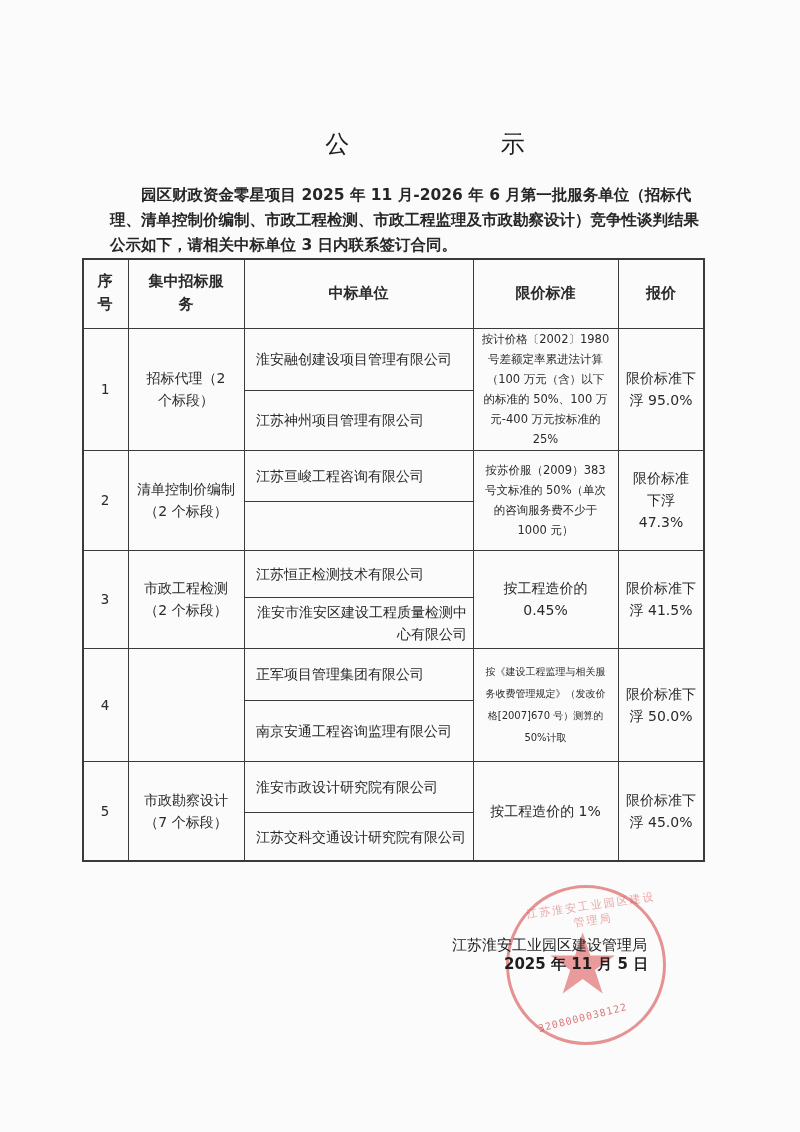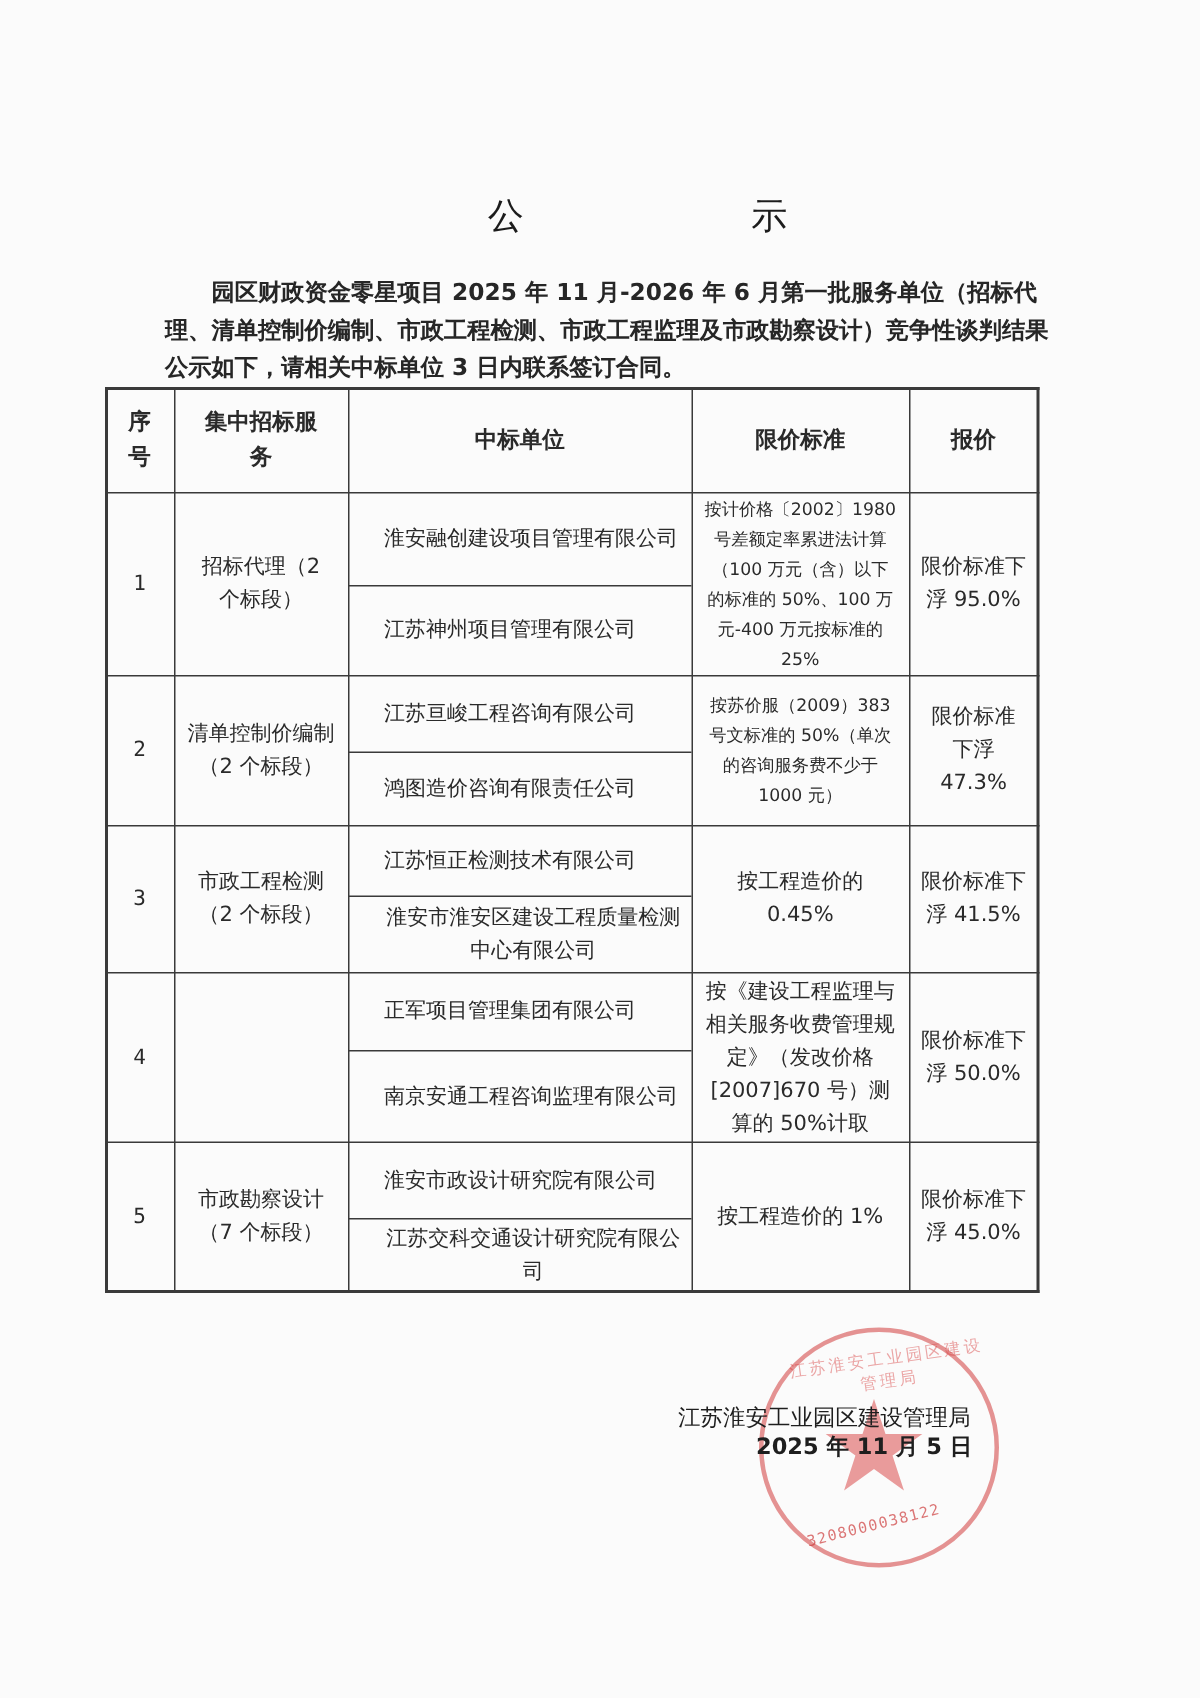--- a/index.html
+++ b/index.html
@@ -10,29 +10,29 @@
   .title {
     position:absolute; top:128px; left:1px; width:800px; text-align:center;
     font-size:24px; letter-spacing:72px; padding-left:70px; box-sizing:border-box;
     font-family:"DejaVu Sans","Liberation Sans",sans-serif; color:#1c1c1c;margin-left:25px;
   }
   .intro {
     position:absolute; top:183px; left:110px; width:592px;
     font-size:15.5px; line-height:25px; font-weight:bold; color:#262626;
     font-family:"DejaVu Sans","Liberation Sans",sans-serif; text-indent:31px;
   }
-  .grid { position:absolute; left:70px; top:258px; width:623px; height:604px; }
+  .grid { position:absolute; left:82px; top:258px; width:623px; height:604px; }
   .line { position:absolute; background:#3a3a3a; }
   .cell {
     position:absolute; display:flex; align-items:center; justify-content:center;
     text-align:center; box-sizing:border-box; padding:0 6px;
     font-size:14px; line-height:22px; color:#2a2a2a;
     font-family:"DejaVu Sans","Liberation Sans",sans-serif;
   }
-  .cell.left { justify-content:flex-start; text-align:center; padding-left:24px; }
+  .cell.left { justify-content:flex-start; text-align:right; padding-left:12px; }
   .hdr { font-weight:bold; font-size:15px; line-height:23px; }
   .small { font-size:11.5px; line-height:20px; }
   .mono { font-family:"DejaVu Sans Mono","Liberation Mono",monospace; }
   .seal {
     position:absolute; left:506px; top:885px; width:160px; height:160px;
     border:3px solid rgba(210,60,60,0.55); border-radius:50%; box-sizing:border-box;
   }
   .seal-star {
     position:absolute; left:36px; top:34px; font-size:84px; line-height:84px; color:rgba(215,60,60,0.5);
     font-family:"DejaVu Sans",sans-serif;
@@ -91,35 +91,34 @@
   <div class="cell mono" style="left:0;top:70px;width:46px;height:122px">1</div>
   <div class="cell" style="left:46px;top:70px;width:116px;height:122px;padding:0 18px">招标代理（2 个标段）</div>
   <div class="cell left" style="left:162px;top:70px;width:229px;height:62px">淮安融创建设项目管理有限公司</div>
   <div class="cell left" style="left:162px;top:132px;width:229px;height:60px">江苏神州项目管理有限公司</div>
   <div class="cell small" style="left:391px;top:70px;width:145px;height:122px;padding:0 8px">按计价格〔2002〕1980 号差额定率累进法计算（100 万元（含）以下的标准的 50%、100 万元-400 万元按标准的 25%</div>
   <div class="cell" style="left:536px;top:70px;width:86px;height:122px;padding:0 6px">限价标准下浮 95.0%</div>
 
   <div class="cell mono" style="left:0;top:192px;width:46px;height:100px">2</div>
   <div class="cell" style="left:46px;top:192px;width:116px;height:100px;padding:0 8px">清单控制价编制（2 个标段）</div>
   <div class="cell left" style="left:162px;top:192px;width:229px;height:51px">江苏亘峻工程咨询有限公司</div>
-  <div class="cell left" style="left:162px;top:243px;width:229px;height:49px">鸿图造价咨询有限责任公司</div>
   <div class="cell small" style="left:391px;top:192px;width:145px;height:100px;padding:0 10px">按苏价服（2009）383 号文标准的 50%（单次的咨询服务费不少于 1000 元）</div>
   <div class="cell" style="left:536px;top:192px;width:86px;height:100px;padding:0 13px">限价标准下浮 47.3%</div>
 
   <div class="cell mono" style="left:0;top:292px;width:46px;height:98px">3</div>
   <div class="cell" style="left:46px;top:292px;width:116px;height:98px;padding:0 14px">市政工程检测（2 个标段）</div>
   <div class="cell left" style="left:162px;top:292px;width:229px;height:47px">江苏恒正检测技术有限公司</div>
   <div class="cell left" style="left:162px;top:339px;width:229px;height:51px">淮安市淮安区建设工程质量检测中心有限公司</div>
   <div class="cell" style="left:391px;top:292px;width:145px;height:98px;padding:11px 22px">按工程造价的 0.45%</div>
   <div class="cell" style="left:536px;top:292px;width:86px;height:98px;padding:0 6px">限价标准下浮 41.5%</div>
 
   <div class="cell mono" style="left:0;top:390px;width:46px;height:113px">4</div>
   <div class="cell left" style="left:162px;top:390px;width:229px;height:52px">正军项目管理集团有限公司</div>
   <div class="cell left" style="left:162px;top:442px;width:229px;height:61px">南京安通工程咨询监理有限公司</div>
-  <div class="cell small" style="left:391px;top:390px;width:145px;height:113px;padding:0 8px;font-size:14px;line-height:22px">按《建设工程监理与相关服务收费管理规定》（发改价格[2007]670 号）测算的 50%计取</div>
+  <div class="cell small" style="left:391px;top:390px;width:145px;height:113px;padding:0 8px;font-size:10px;line-height:22px">按《建设工程监理与相关服务收费管理规定》（发改价格[2007]670 号）测算的 50%计取</div>
   <div class="cell" style="left:536px;top:390px;width:86px;height:113px;padding:0 6px">限价标准下浮 50.0%</div>
 
   <div class="cell mono" style="left:0;top:503px;width:46px;height:100px">5</div>
   <div class="cell" style="left:46px;top:503px;width:116px;height:100px;padding:0 12px">市政勘察设计（7 个标段）</div>
   <div class="cell left" style="left:162px;top:503px;width:229px;height:51px">淮安市政设计研究院有限公司</div>
   <div class="cell left" style="left:162px;top:554px;width:229px;height:49px">江苏交科交通设计研究院有限公司</div>
   <div class="cell" style="left:391px;top:503px;width:145px;height:100px">按工程造价的 1%</div>
   <div class="cell" style="left:536px;top:503px;width:86px;height:100px;padding:0 6px">限价标准下浮 45.0%</div>
 </div>
 

